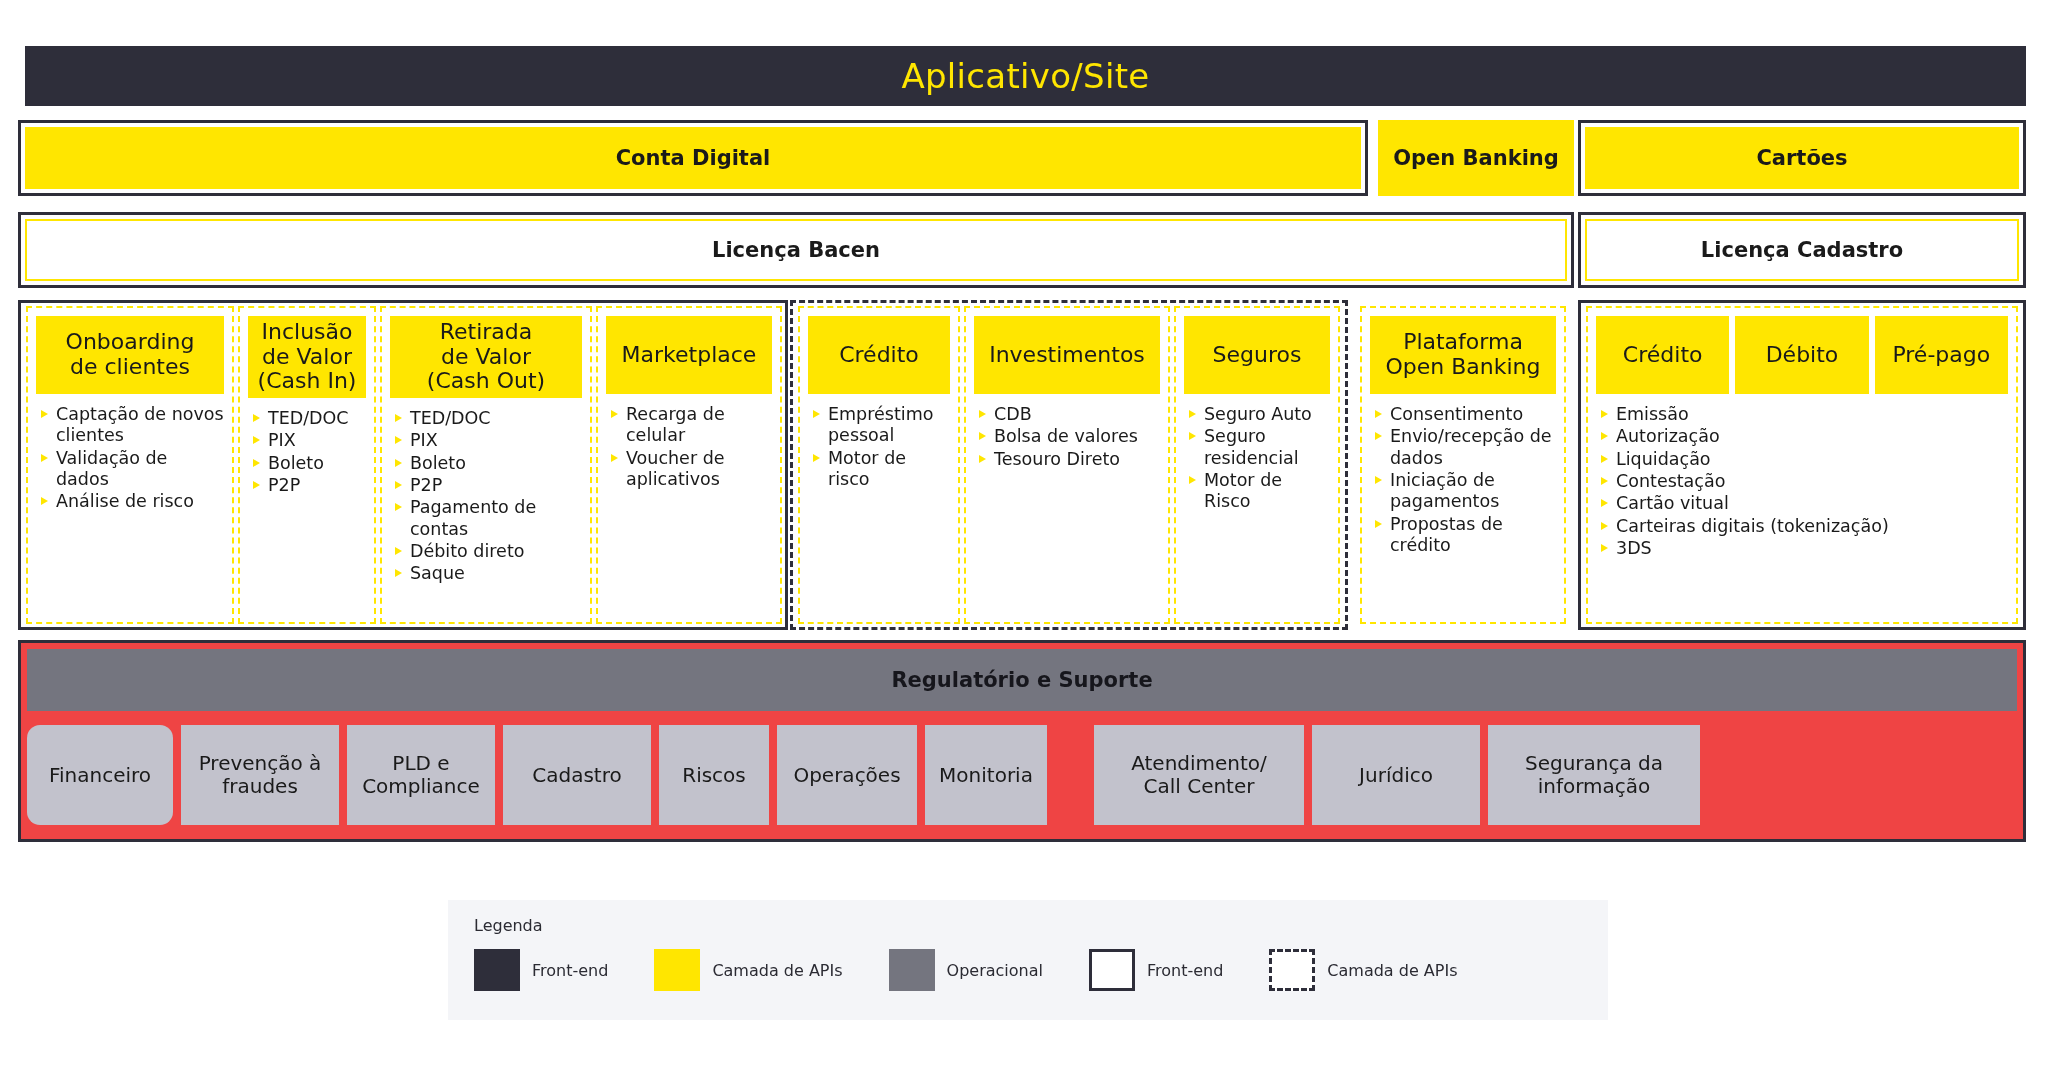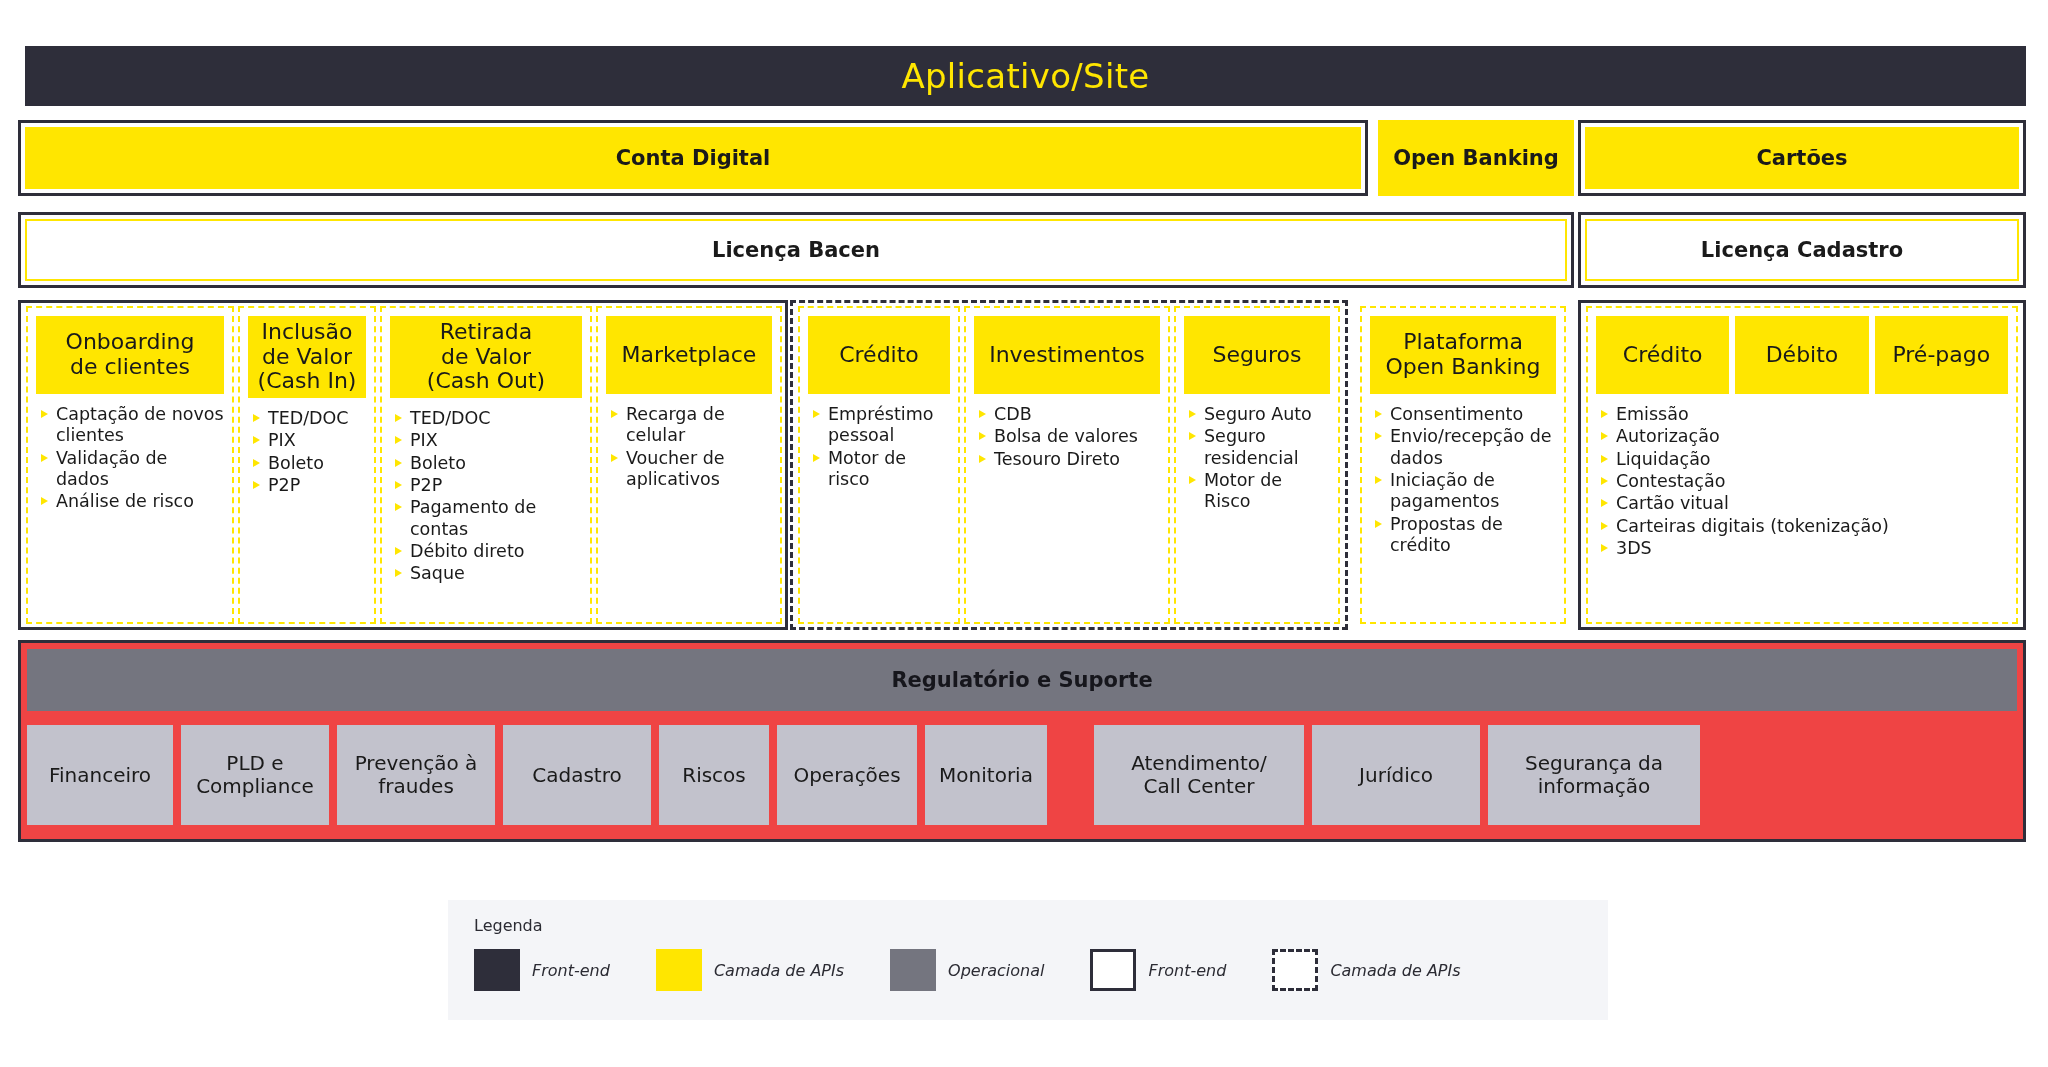--- a/index.html
+++ b/index.html
@@ -118,21 +118,21 @@
     text-align:center;font-size:20px;color:#1a1a1a;line-height:1.15;
     padding:4px 6px;box-sizing:border-box;
   }
 
   
   .legend{
     position:absolute;left:448px;top:900px;width:1160px;height:120px;
     background:#f4f5f8;padding:16px 26px;box-sizing:border-box;
   }
   .legend-title{font-size:16px;color:#2b2b33;margin-bottom:14px;}
-  .legend-row{display:flex;align-items:center;font-style:italic;}
+  .legend-row{display:flex;align-items:center;}
   .legend-item{display:flex;align-items:center;margin-right:46px;}
   .swatch{width:46px;height:42px;margin-right:12px;box-sizing:border-box;}
   .sw-dark{background:#2e2e3a;}
   .sw-yellow{background:#ffe600;}
   .sw-gray{background:#74757f;}
   .sw-outline{background:#ffffff;border:3px solid #2e2e3a;}
   .sw-dashed{background:#ffffff;border:3px dashed #2e2e3a;}
   .legend-label{font-size:16px;color:#2b2b33;white-space:nowrap;}
 </style>
 </head>
@@ -259,23 +259,23 @@
         <li>Carteiras digitais (tokenização)</li>
         <li>3DS</li>
       </ul>
   </div>
 
   <div class="reg-wrap">
     <div class="reg-bar">
       <span>Regulatório e Suporte</span>
     </div>
     <div class="reg-items" id="reg-items">
-        <div class="reg-item" style="width: 146px;">Financeiro</div>
+        <div class="reg-item" style="width: 146px; border-radius: 13px;">Financeiro</div>
+        <div class="reg-item" style="width: 158px;">Prevenção à<br>fraudes</div>
         <div class="reg-item" style="width: 148px;">PLD e<br>Compliance</div>
-        <div class="reg-item" style="width: 158px;">Prevenção à<br>fraudes</div>
         <div class="reg-item" style="width: 148px;">Cadastro</div>
         <div class="reg-item" style="width: 110px;">Riscos</div>
         <div class="reg-item" style="width: 140px;">Operações</div>
         <div class="reg-item" style="width: 122px;">Monitoria</div>
         <div class="reg-item" style="width: 210px; margin-left: 39px;">Atendimento/<br>Call Center</div>
         <div class="reg-item" style="width: 168px;">Jurídico</div>
         <div class="reg-item" style="width: 212px;">Segurança da<br>informação</div>
       </div>
   </div>
 

